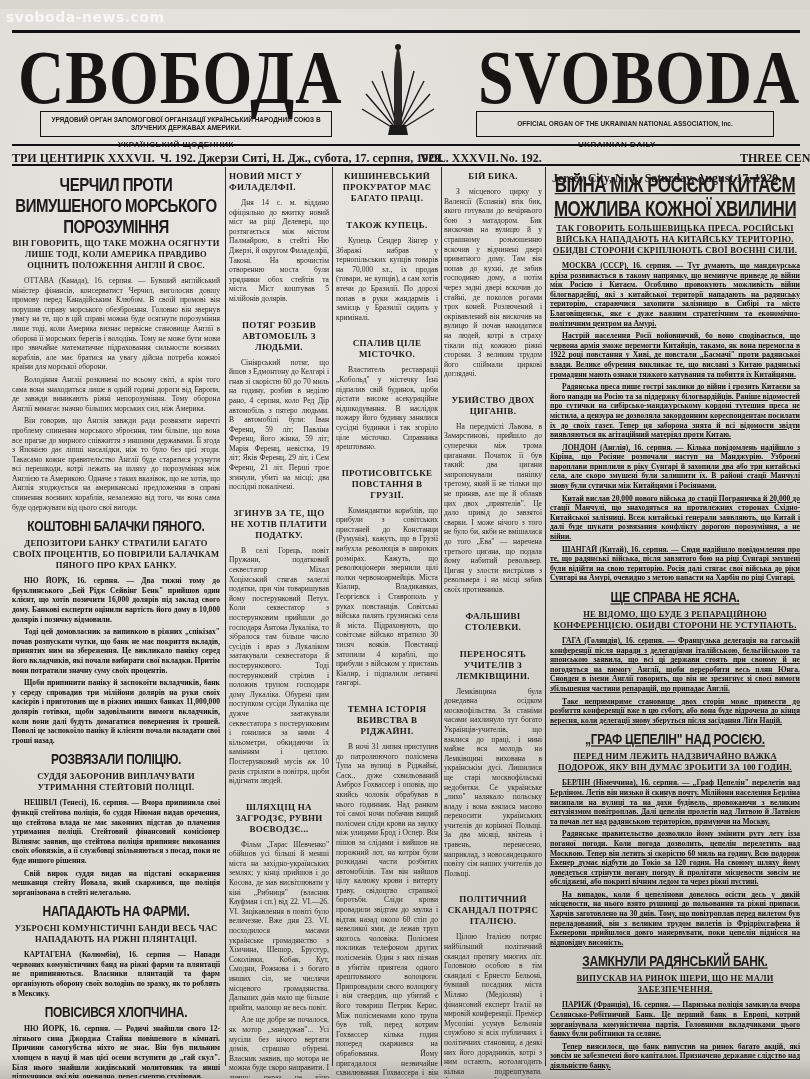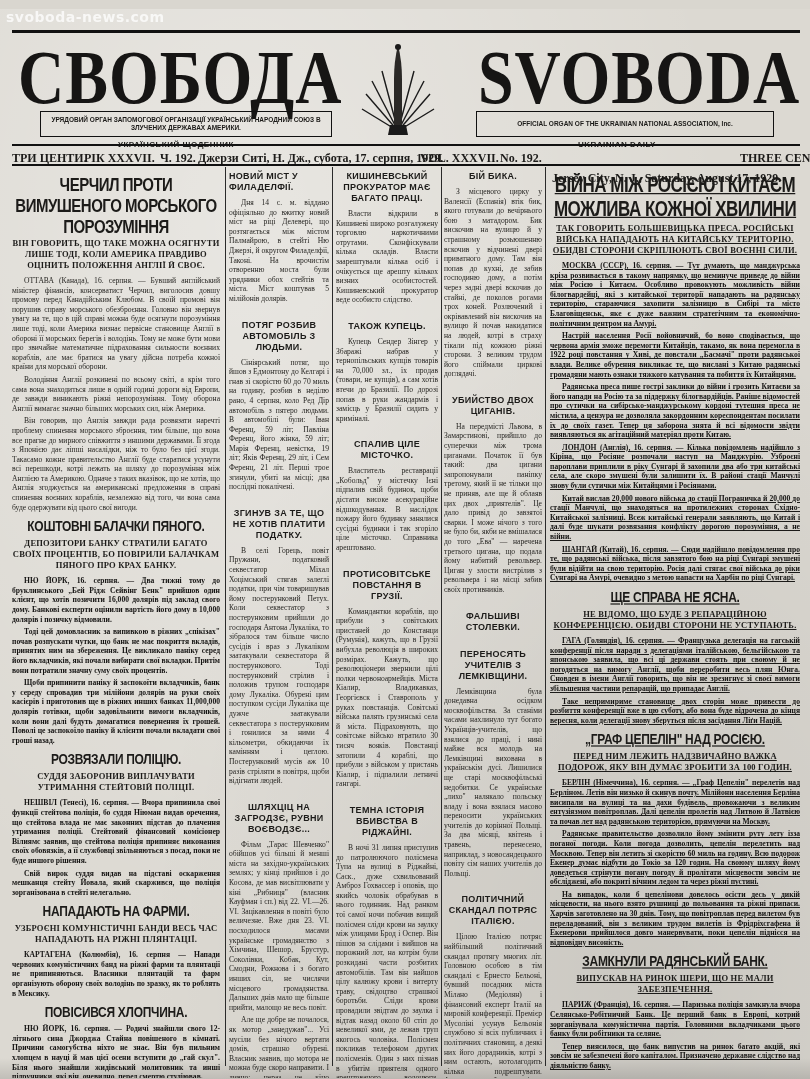--- a/index.html
+++ b/index.html
@@ -55,21 +55,21 @@
     font-family:"Liberation Sans", sans-serif; font-weight:bold;
     font-size:22px; line-height:24px; text-align:center; letter-spacing:-0.5px;
     transform:scaleY(1.25); transform-origin:top center; margin:4px 0 10px 0;
   }
   .hl-mid {
     font-family:"Liberation Sans", sans-serif; font-weight:bold;
     font-size:12px; line-height:14px; text-align:center; letter-spacing:-0.3px;
     transform:scaleY(1.2); transform-origin:top center; margin:6px 0 6px 0;
   }
   .hl-small {
-    font-family:Liberation Sans, sans-serif; font-weight:bold;
+    font-family:Liberation Serif, serif; font-weight:bold;
     font-size:9px; line-height:11px; text-align:center; margin:16px 0 5px 0;
     letter-spacing:0.3px;
   }
   .deck {
     font-family:"Liberation Serif", serif; font-weight:bold;
     font-size:8.5px; line-height:11px; text-align:center; margin:0 0 5px 0;
     letter-spacing:0.2px;
   }
   .body-text {
     font-family:"Liberation Serif", serif; font-size:7.6px; line-height:9.6px;
@@ -187,21 +187,20 @@
       <div class="hl-small">ШЛЯХЦІЦ НА ЗАГРОДЗЄ, РУВНИ ВОЄВОДЗЄ...</div>
       <p class="body-text">Фільм „Тарас Шевченко" обійшов усі більші й менші міста на західно-українських землях; у кінці прийшов і до Косова, де мав висвітлювати у кіні „Рибниця" (власник Кауфман і сп.) від 22. VI.—26. VI. Зацікавлення в повіті було величезне. Вже дня 23. VI. посходилося масами українське громадянство з Хімчина, Шешор, Брустур, Соколівки, Кобак, Кут, Смодни, Рожнова і з богато инших сіл, не числячи місцевого громадянства. Дальших днів мало ще більше прийти, малощо не весь повіт.</p>
       <p class="body-text">Але ще добре не почалося, як мотор „занедужав"... Усі мусіли без нічого вертати домів, страшно обурені. Власник заявив, що мотора не можна буде скоро направити. І дивно: нераз це кіно висвітлює навіть дуже „масні" деморалізуючі образи і від того мотор „здоровий". Нераз пишеться, що для молодіжи вступ заборонений, а, мимо того пускається молодіж, і нічого...</p>
 
     </div>
   </div>
 
   <div class="col" style="left:336px;width:102px;overflow:hidden;">
     <div>
       <div class="hl-small" style="margin-top:2px;">КИШИНЕВСЬКИЙ ПРОКУРАТОР МАЄ БАГАТО ПРАЦІ.</div>
-      <p class="body-text">Власти відкрили в Кишиневі широко розгалужену торговлю наркотичними отрутами. Сконфіскували кілька складів. Власти заарештували кілька осіб і очікується ще арешту кількох визних особистостей. Кишиневський прокуратор веде особисто слідство.</p>
     </div>
     <div>
       <div class="hl-small">ТАКОЖ КУПЕЦЬ.</div>
       <p class="body-text">Купець Сендер Зінгер у Збаражі набрав у тернопільських купців товарів на 70,000 зл., їх продав (товари, не купців), а сам хотів втечи до Бразилії. По дорозі попав в руки жандармів і замісць у Бразилії сидить у криміналі.</p>
     </div>
     <div>
       <div class="hl-small">СПАЛИВ ЦІЛЕ МІСТОЧКО.</div>
       <p class="body-text">Властитель реставрації „Кобольд" у містечку Ієні підпалив свій будинок, щоби дістати високе асекураційне відшкодування. В наслідок пожару його будинку занялися сусідні будинки і так згоріло ціле місточко. Справника арештовано.</p>
     </div>
     <div>

